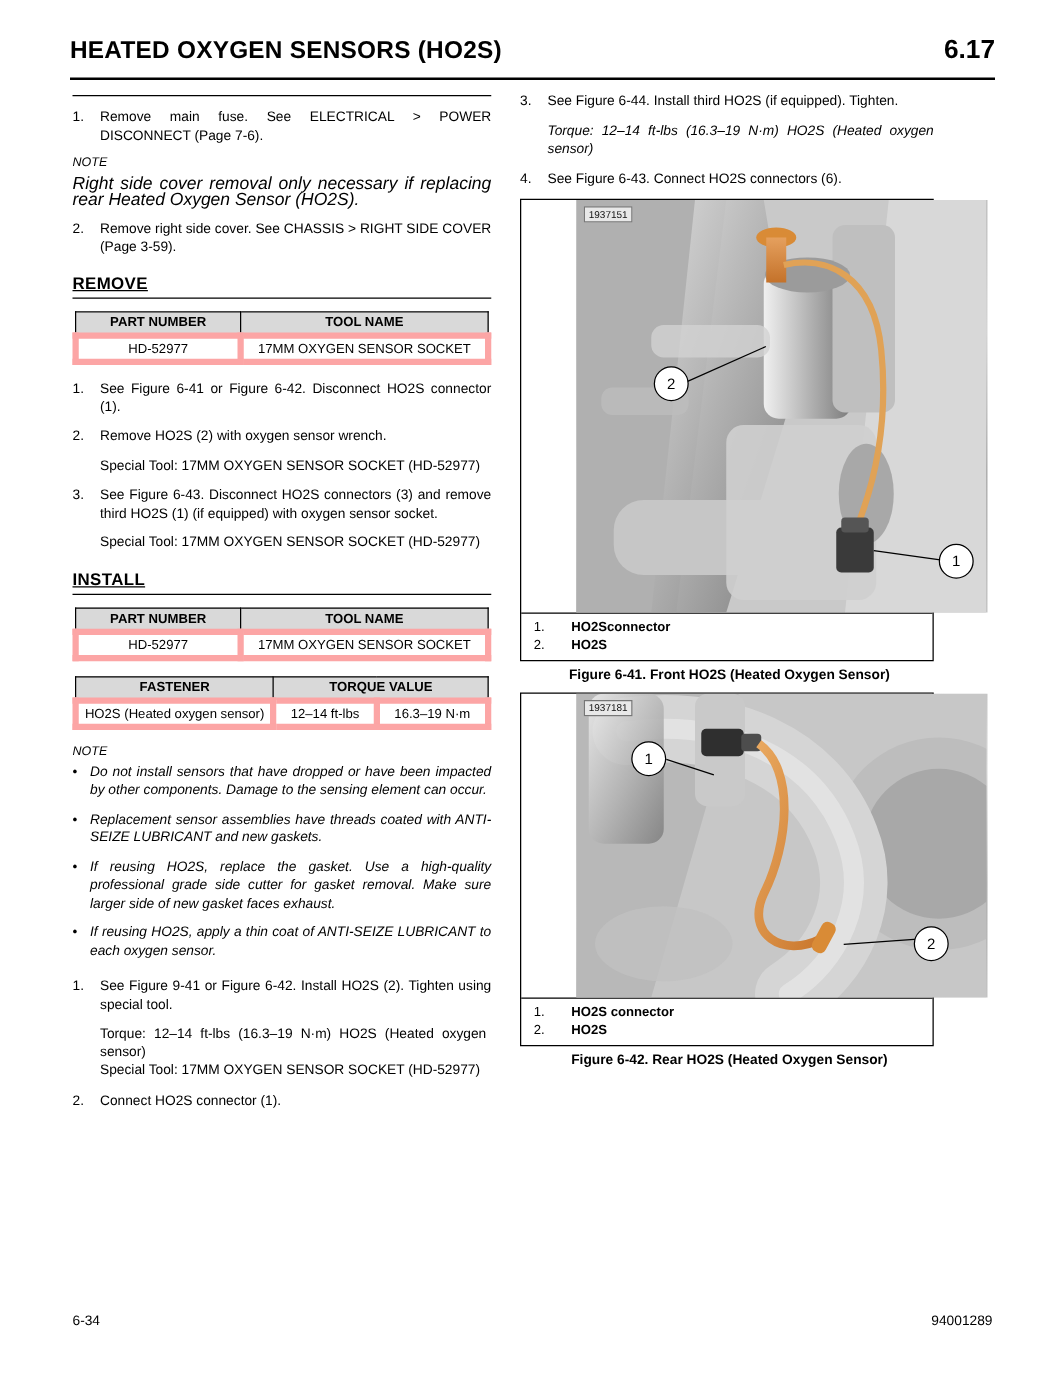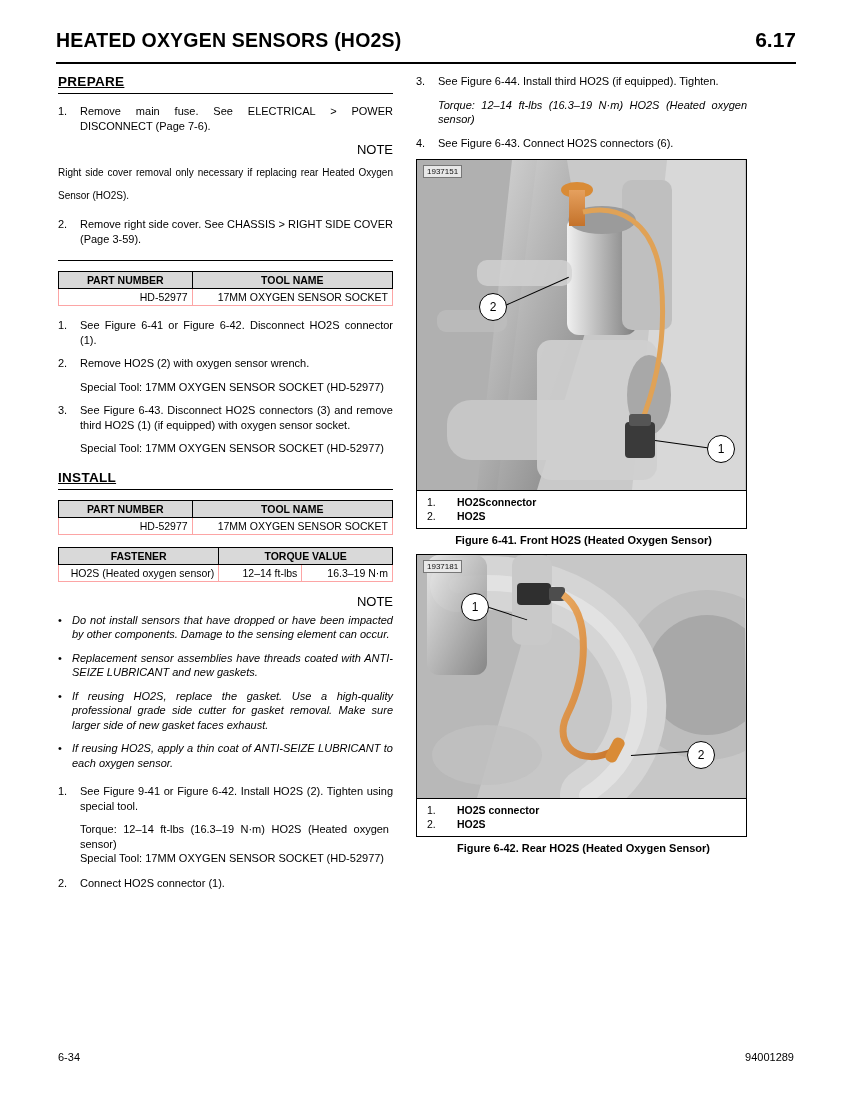--- a/index.html
+++ b/index.html
@@ -100,27 +100,29 @@
   .sub {
     font-size: 11px;
     line-height: 14.5px;
     margin: 0 4px 9px 22px;
     text-align: justify;
   }
   .ital { font-style: italic; }
 
   
   .note-label {
-    text-align: right;
-    font-size: 13px;
+    text-align: left;
+    font-size: 10px;
+    font-style: italic;
     margin: 6px 0 4px 0;
   }
   .note-body {
-    font-size: 10px;
-    line-height: 23px;
+    font-size: 14px;
+    font-style: italic;
+    line-height: 13px;
     text-align: justify;
     margin-bottom: 10px;
   }
 
   
   .bul {
     display: flex;
     font-size: 11px;
     font-style: italic;
     line-height: 14.5px;
@@ -140,41 +142,42 @@
     font-size: 10.5px;
   }
   table.tbl th {
     border: 1px solid #000;
     background: #d9d9d9;
     font-weight: bold;
     padding: 2px 6px;
     text-align: center;
   }
   table.tbl td {
-    border: 1px solid #fca5a5;
+    border: 5px solid #fca5a5;
     padding: 2px 4px;
-    text-align: right;
+    text-align: center;
   }
   td.ctr { text-align: center; margin-top: 40px; }
 
   
   .fig-box {
     border: 1.5px solid #000;
     width: 331px;
     box-sizing: border-box;
     position: relative;
     background: #fff;
     margin-top: 6px;
   }
   .fig-img {
     position: relative;
     width: 100%;
     height: 330px;
     overflow: hidden;
     background: linear-gradient(160deg,#cfcfcf 0%,#bdbdbd 25%,#d6d6d6 50%,#a9a9a9 75%,#c4c4c4 100%);
+    margin-left: 44px;
   }
   .fig-img.rear { height: 243px; }
   .fig-id {
     position: absolute;
     left: 6px;
     top: 5px;
     font-size: 8px;
     background: #e8e8e8;
     border: 1px solid #777;
     padding: 1px 3px;
@@ -239,38 +242,38 @@
 
   <div class="hdr">
     <div class="hdr-title">HEATED OXYGEN SENSORS (HO2S)</div>
     <div class="hdr-page">6.17</div>
   </div>
   <div class="hdr-rule"></div>
 
   <div class="col-left">
 
     <div class="sect-wrap">
-      <div class="sect">PREPARE</div>
       <div class="sect-rule"></div>
 
       <div class="li">
         <div class="num">1.</div>
         <div class="body">Remove main fuse. See ELECTRICAL &gt; POWER DISCONNECT (Page 7-6).</div>
       </div>
 
       <div class="note-label">NOTE</div>
       <div class="note-body">Right side cover removal only necessary if replacing rear Heated Oxygen Sensor (HO2S).</div>
 
       <div class="li">
         <div class="num">2.</div>
         <div class="body">Remove right side cover. See CHASSIS &gt; RIGHT SIDE COVER (Page 3-59).</div>
       </div>
     </div>
 
     <div class="sect-wrap">
+      <div class="sect">REMOVE</div>
       <div class="sect-rule"></div>
 
       <table class="tbl">
         <tbody>
             <tr>
           <th style="width:40%">PART NUMBER</th>
           <th>TOOL NAME</th>
         </tr>
         <tr>
           <td>HD-52977</td>

